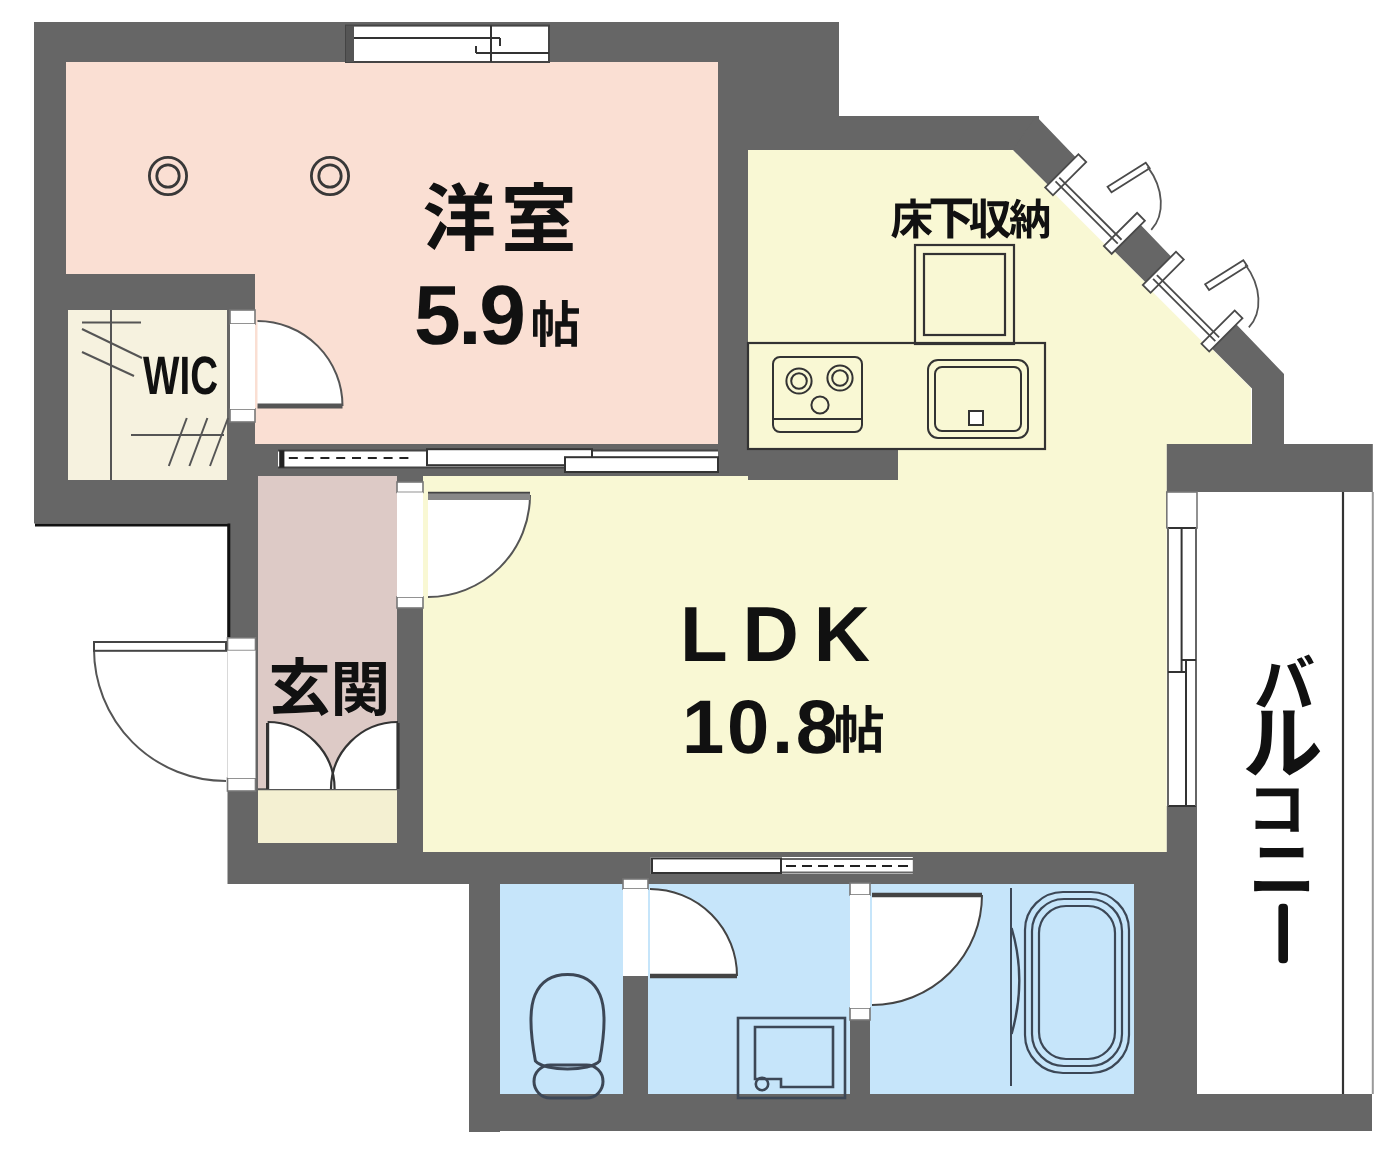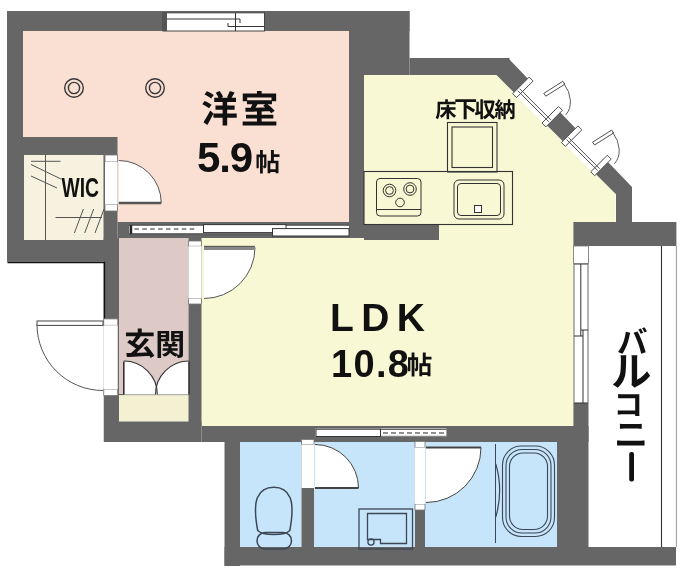--- a/index.html
+++ b/index.html
@@ -1,16 +1,16 @@
 <!DOCTYPE html>
 <html><head>
 <meta charset="utf-8">
 <style>
 html,body{margin:0;padding:0;background:#fff;}
-#plan{width:637px;height:577px;position:relative;}
+#plan{width:637px;height:577px;position:relative;margin-left:10px;}
 </style>
 </head>
 <body>
 
 <div id="plan">
 <svg width="688" height="577" viewBox="0 0 688 577">
 
 <rect x="22.5" y="31" width="326.5" height="191" fill="#fadfd3"></rect>
 
 <rect x="117.5" y="137" width="231.5" height="85" fill="#fadfd3"></rect>

